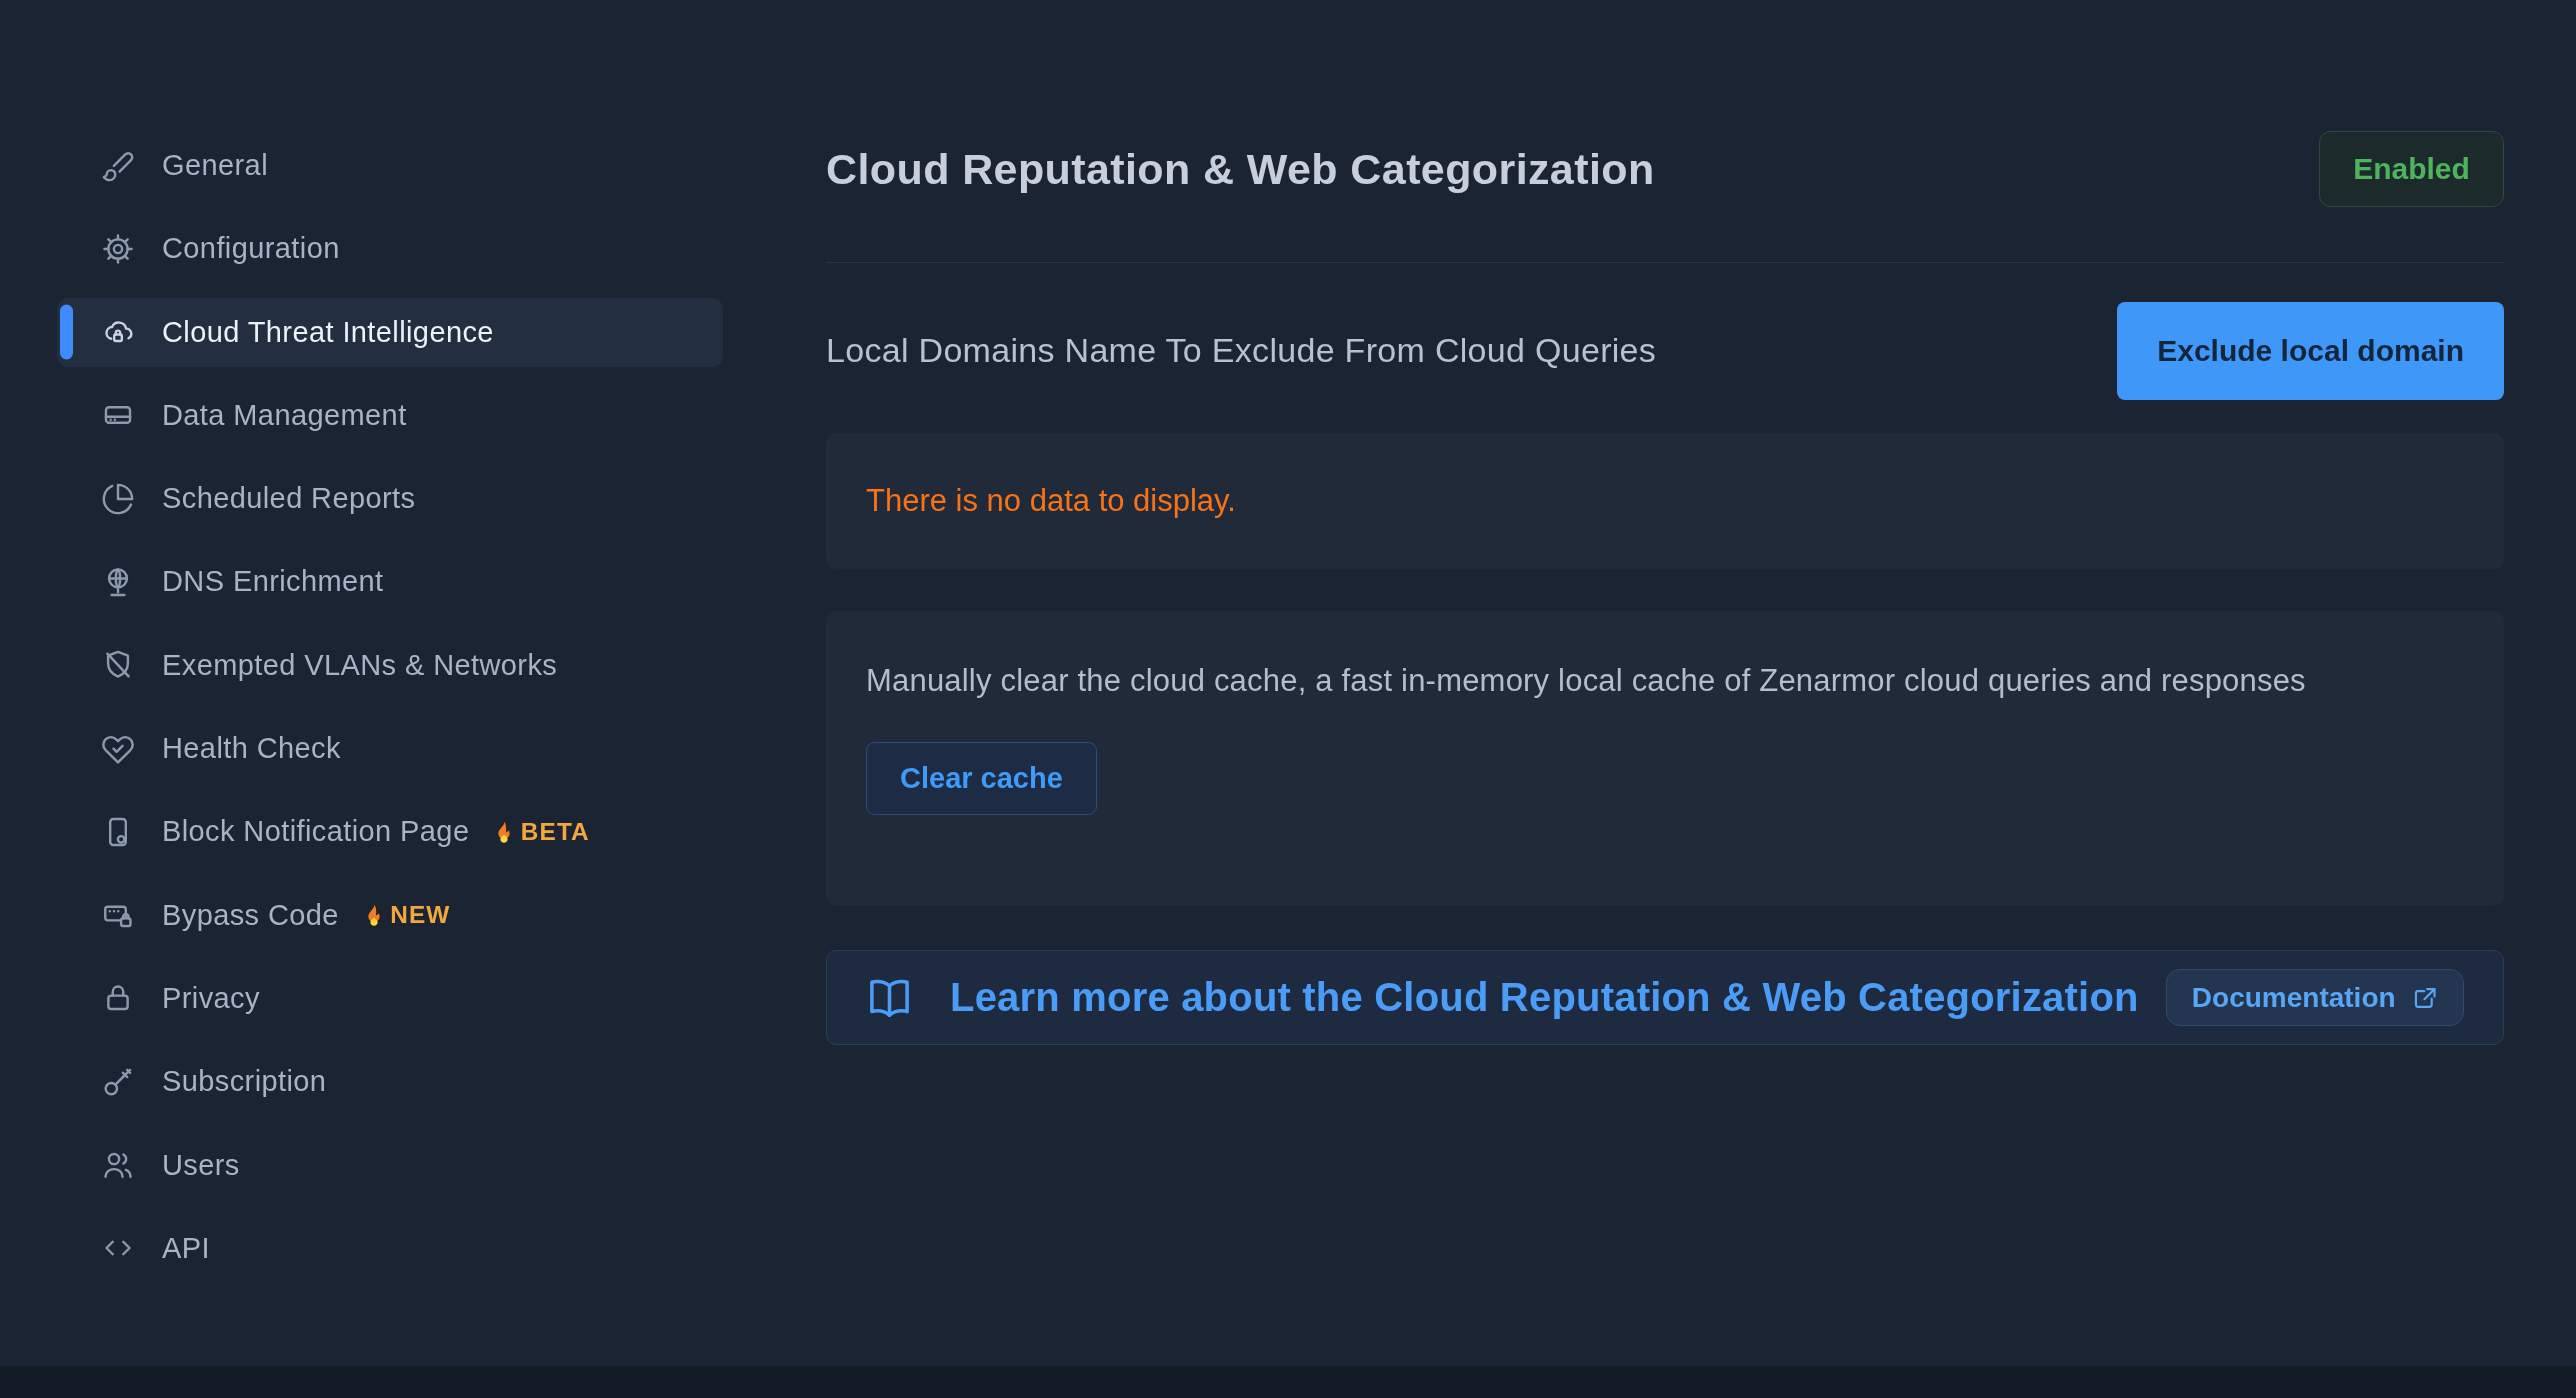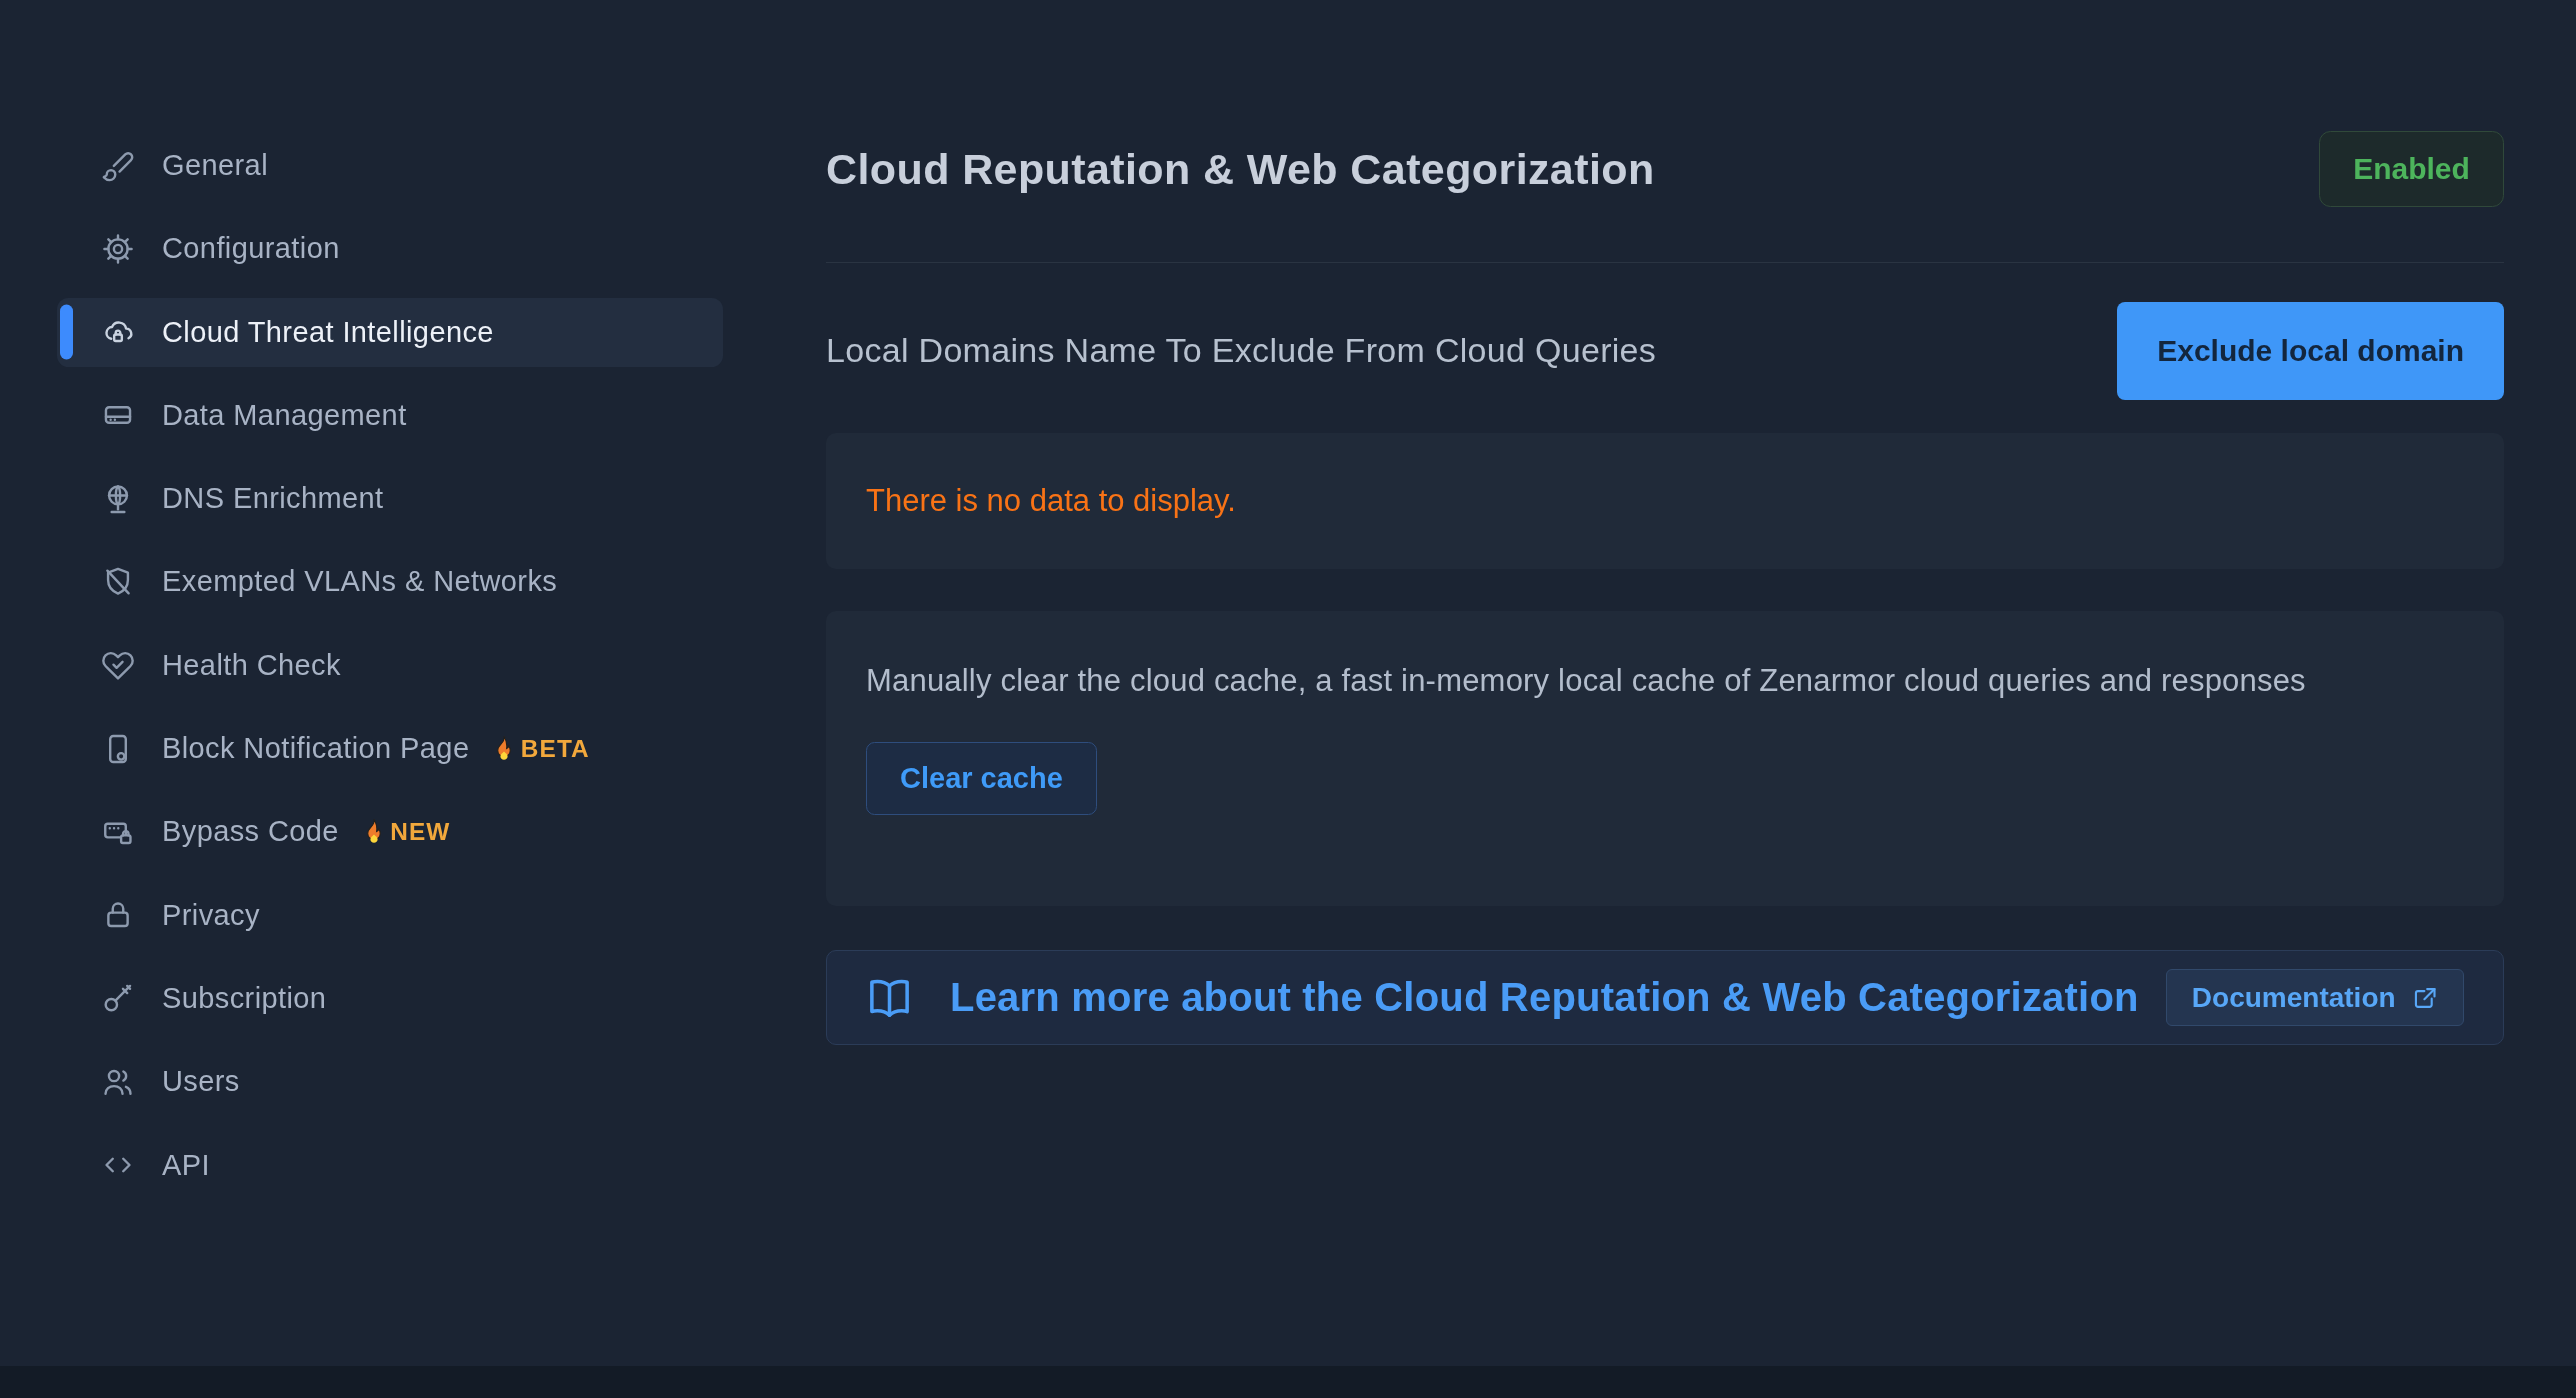--- a/index.html
+++ b/index.html
@@ -45,21 +45,21 @@
   .cache-text { font-size:31px; line-height:55px; color:#b3bdcc; max-width:1585px; letter-spacing:0.2px; }
   .secondary-button { margin-top:34px; height:73px; padding:0 33px; border:1.4px solid #2e4d7d; border-radius:8.6px;
                       background:#1d2c44; color:#3f9bf8; font-size:29px; font-weight:600;
                       font-family:inherit; cursor:pointer; }
 
   .docs-panel { position:absolute; top:950px; left:0; right:0; height:95px; background:#1e2a40;
                 border:1.4px solid #2b3c58; border-radius:10px; display:flex; align-items:center; padding:0 39px; }
   .book-icon { width:47px; height:47px; color:#4a9cf6; flex:0 0 auto; margin-right:37px; }
   .docs-text { font-size:40px; font-weight:600; color:#4a9cf6; flex:1; letter-spacing:0.2px; }
   .doc-button { display:flex; align-items:center; gap:16px; height:57px; padding:0 24.4px;
-                border:1.4px solid #31496b; border-radius:6px; background:#243550; color:#58a7f7;
+                border:1.4px solid #31496b; border-radius:14px; background:#243550; color:#58a7f7;
                 font-size:28px; font-weight:600; font-family:inherit; cursor:pointer; }
   .external-icon { width:27px; height:27px; }
 </style>
 </head>
 <body>
 
 <nav class="sidebar">
 
   <div class="nav-item">
     <svg class="nav-icon" viewBox="0 0 24 24" fill="none" stroke="currentColor" stroke-width="1.7" stroke-linecap="round" stroke-linejoin="round">
@@ -90,20 +90,27 @@
 
   <div class="nav-item">
     <svg class="nav-icon" viewBox="0 0 24 24" fill="none" stroke="currentColor" stroke-width="1.7" stroke-linecap="round" stroke-linejoin="round">
         <rect x="3.5" y="6.5" width="17" height="11" rx="2.2"></rect>
         <path d="M3.5 13.2h17"></path>
         <path d="M6.8 15.4h.01M9.8 15.4h.01"></path>
       </svg>
     <span class="label">Data Management</span>
   </div>
 
+  <div class="nav-item">
+    <svg class="nav-icon" viewBox="0 0 24 24" fill="none" stroke="currentColor" stroke-width="1.7" stroke-linecap="round" stroke-linejoin="round">
+        <path d="M21.2 15.9A10 10 0 1 1 8 2.8"></path>
+        <path d="M22 12A10 10 0 0 0 12 2v10z"></path>
+      </svg>
+    <span class="label">Scheduled Reports</span>
+  </div>
 
   <div class="nav-item">
     <svg class="nav-icon" viewBox="0 0 24 24" fill="none" stroke="currentColor" stroke-width="1.7" stroke-linecap="round" stroke-linejoin="round">
         <circle cx="12" cy="9.5" r="6.3"></circle>
         <path d="M5.7 9.5h12.6"></path>
         <path d="M12 3.2c-2 1.7-2 10.9 0 12.6M12 3.2c2 1.7 2 10.9 0 12.6"></path>
         <path d="M12 15.8v3.4"></path>
         <path d="M7.5 21.2h9"></path>
       </svg>
     <span class="label">DNS Enrichment</span>

